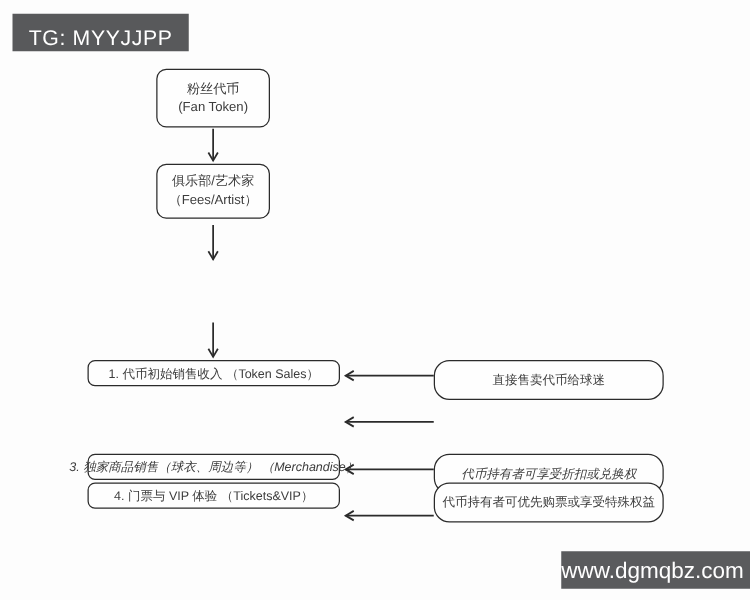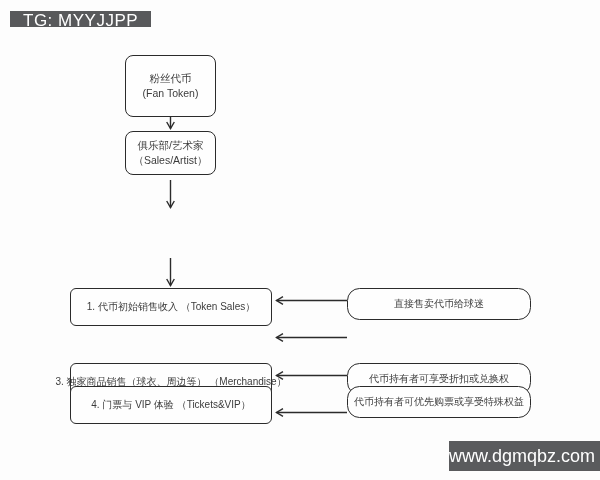--- a/index.html
+++ b/index.html
@@ -9,41 +9,41 @@
     position: relative;
     width: 600px;
     height: 480px;
     background: #fdfdfd;
     overflow: hidden;
   }
 
   .badge {
     position: absolute;
     left: 10px; top: 11px;
-    height: 16px;
+    height: 30px;
     background: #58595b;
     color: #ffffff;
     font-size: 17px;
     letter-spacing: 0.5px;
-    display: flex; align-items: flex-start;
+    display: flex; align-items: flex-end;
     padding: 0 13px;
     box-sizing: border-box;
   }
 
   .connectors {
     position: absolute;
     left: 0; top: 0;
     pointer-events: none;
   }
 
   .node {
     position: absolute;
     left: 125px;
     width: 91px;
-    height: 62px;
+    height: 47px;
     background: #fefefe;
     border: 1.5px solid #2b2b2b;
     border-radius: 8px;
     display: flex;
     flex-direction: column;
     align-items: center;
     justify-content: center;
     color: #3c3c3c;
     font-size: 10.5px;
     line-height: 15px;
@@ -51,21 +51,21 @@
     box-sizing: border-box;
   }
   #node-fan-token { top: 55px; }
   #node-club-artist { top: 131px; height: 44px; }
   #node-revenue-stream { top: 210px; }
 
   .rowbox {
     position: absolute;
     left: 70px;
     width: 202px;
-    height: 38px;
+    height: 21px;
     background: #fefefe;
     border: 1.5px solid #2b2b2b;
     border-radius: 6px;
     display: flex;
     align-items: center;
     justify-content: center;
     color: #3c3c3c;
     font-size: 10px;
     white-space: nowrap;
     box-sizing: border-box;
@@ -81,21 +81,21 @@
     display: flex;
     align-items: center;
     justify-content: center;
     color: #3c3c3c;
     font-size: 10px;
     white-space: nowrap;
     box-sizing: border-box;
   }
   .r1 { top: 288px; }
   .r2 { top: 325px; }
-  .r3 { top: 363px; }
+  .r3 { top: 363px; font-style: italic; }
   .r4 { top: 386px; }
 
   .watermark {
     position: absolute;
     left: 449px; top: 441px;
     width: 162px; height: 30px;
     background: #5a5b5d;
     color: #ffffff;
     font-size: 18px;
     display: flex;
@@ -126,21 +126,21 @@
   <div class="badge">
     <span>TG: MYYJJPP</span>
   </div>
 
   <div class="node" id="node-fan-token">
     <span>粉丝代币</span>
     <span>(Fan Token)</span>
   </div>
   <div class="node" id="node-club-artist">
     <span>俱乐部/艺术家</span>
-    <span>（Sales/Artist）</span>
+    <span>（Fees/Artist）</span>
   </div>
 
   <div class="rowbox r1">
     <span>1. 代币初始销售收入 （Token Sales）</span>
   </div>
   <div class="rowbox r3">
     <span>3. 独家商品销售（球衣、周边等） （Merchandise）</span>
   </div>
   <div class="rowbox r4">
     <span>4. 门票与 VIP 体验 （Tickets&amp;VIP）</span>

